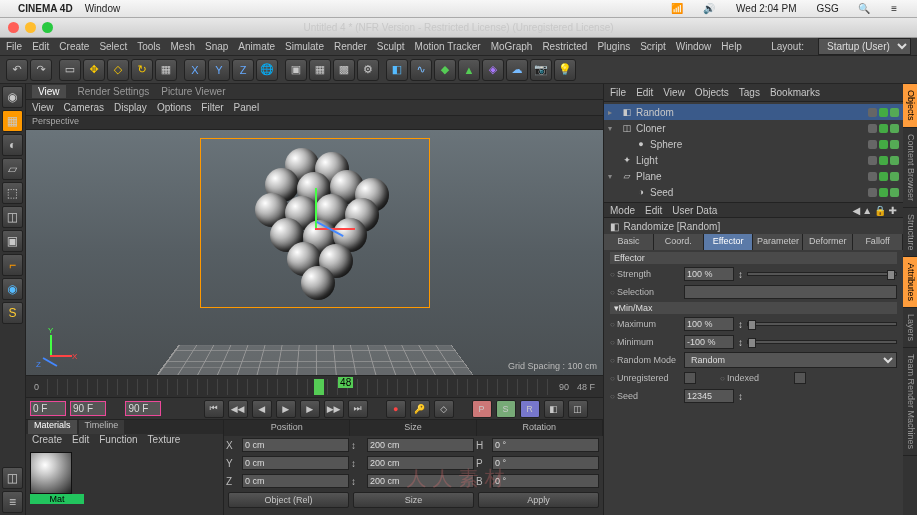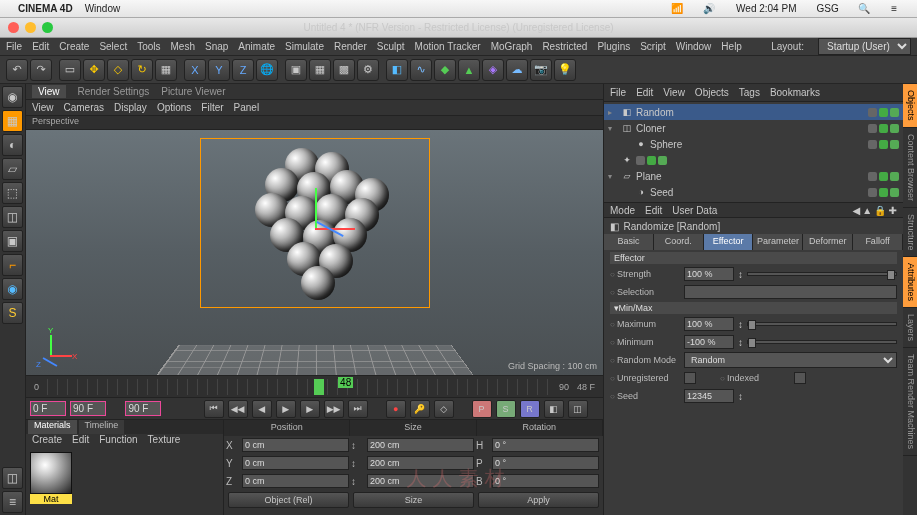--- a/index.html
+++ b/index.html
@@ -72,21 +72,21 @@
 
 
 .bottom { display: flex; height: 96px; border-top: 1px solid #222; }
 .mat-panel { width: 400px; background: #333; display: flex; flex-direction: column; border-right: 1px solid #222;}
 .mat-tabs { height: 14px; display: flex; gap: 2px; padding: 0 2px; background:#2a2a2a; }
 .mat-tabs .t { padding: 0 6px; background: #3a3a3a; color: #bbb; font-size: 9px; }
 .mat-tabs .t.active { background: #4a4a4a; color:#fff;}
 .mat-menu { height: 14px; display: flex; gap: 10px; padding: 0 6px; background: #333; font-size: 9px; }
 .mat-body { flex:1; display:flex; padding:4px; gap:6px;}
 .mat-swatch { width: 42px; height: 42px; background: radial-gradient(circle at 35% 30%, #fff, #ccc 25%, #666 70%, #222); border:1px solid #111; }
-.mat-name { font-size:9px; background:#fde047; color:#000; padding:0 9px; width:42px; text-align:center;}
+.mat-name { font-size:9px; background:#22c55e; color:#000; padding:0 9px; width:54px; text-align:center;}
 
 .coord-panel { flex:1; background: #333; display:flex; flex-direction:column; }
 .coord-head { height: 16px; display: flex; background: #2a2a2a; }
 .coord-head div { flex:1; text-align:center; font-size:9px; color:#bbb; padding-top:2px; border-right:1px solid #222;}
 .coord-row { display:flex; height:18px; align-items:center; padding:0 2px;}
 .coord-row .lab { width: 14px; color:#bbb; }
 .coord-row input { flex:1; background:#555; border:1px solid #222; color:#ddd; font-size:9px; padding:1px 2px; margin:0 2px;}
 .coord-btnrow { display:flex; gap:4px; padding:2px 4px; }
 .coord-btnrow .b { flex:1; background:linear-gradient(#555,#3a3a3a); border:1px solid #222; text-align:center; font-size:9px; padding:2px 0; border-radius:2px;}
 
@@ -411,20 +411,21 @@
     <span class="nm">Sphere</span>
     <span class="dots">
             <span class="d gr"></span>
             <span class="d g"></span>
             <span class="d ck"></span>
           </span>
         </div>
         <div class="obj-row" style="padding-left: 4px;">
           <span class="exp"></span>
     <span class="oic">✦</span>
+    <span class="nm">Light</span>
     <span class="dots">
             <span class="d gr"></span>
             <span class="d g"></span>
             <span class="d ck"></span>
           </span>
         </div>
         <div class="obj-row" style="padding-left: 4px;">
           <span class="exp">▾</span>
     <span class="oic">▱</span>
     <span class="nm">Plane</span>

